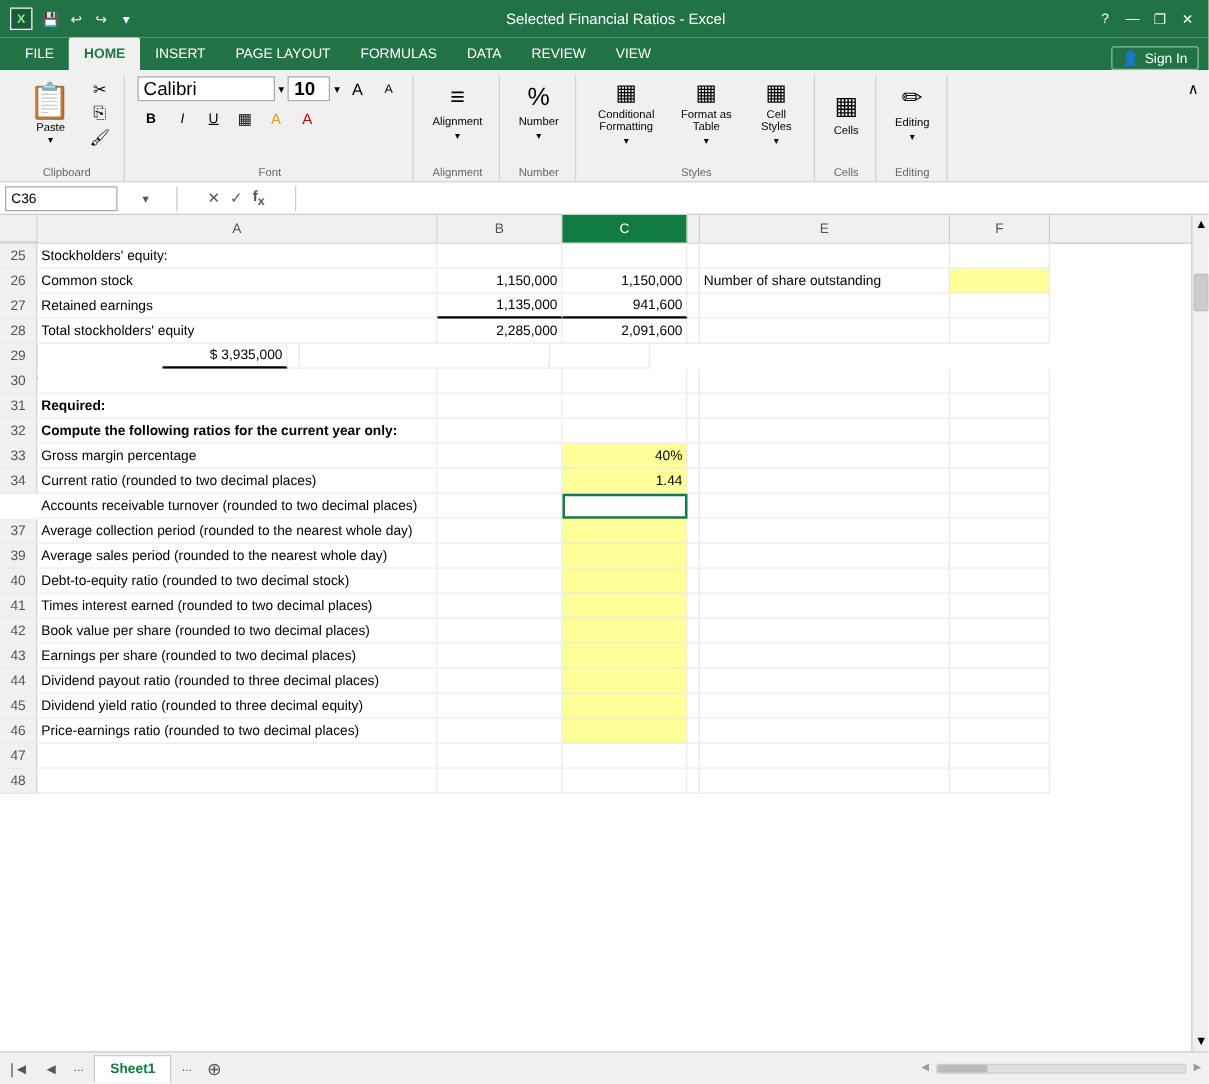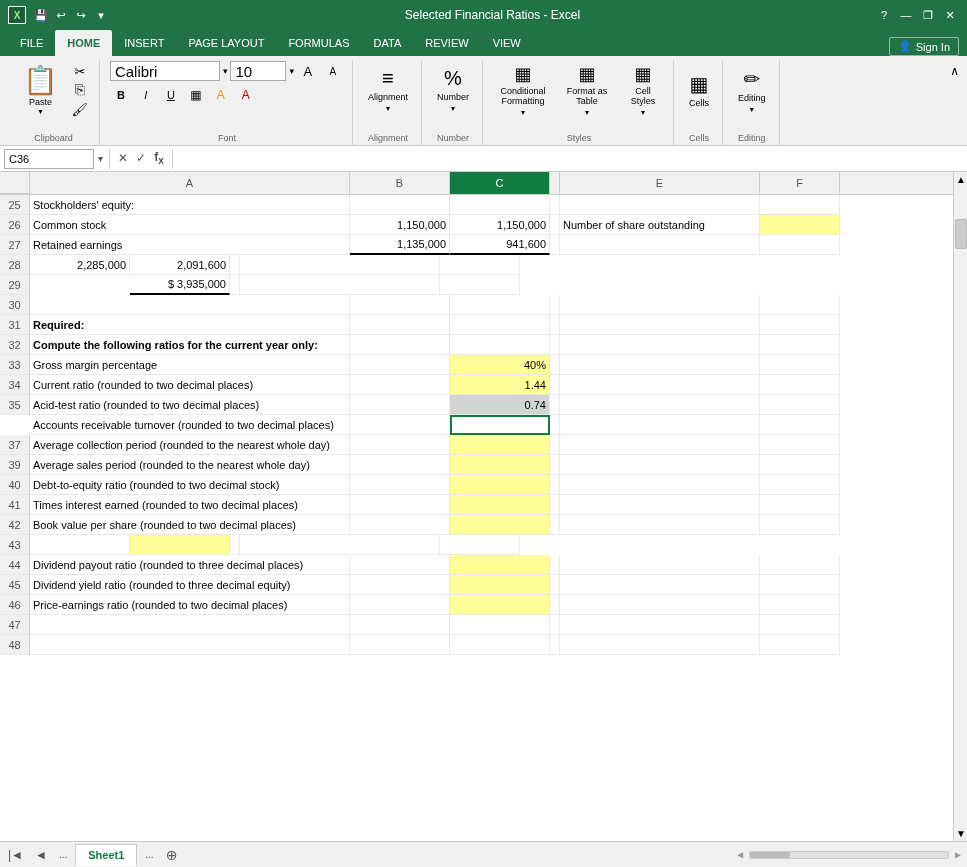--- a/index.html
+++ b/index.html
@@ -84,29 +84,29 @@
 
     .clipboard-group { min-width: 70px; }
     .clipboard-right { display: flex; flex-direction: column; gap: 1px; margin-top: 2px; }
 
     
     .font-controls { display: flex; flex-direction: column; gap: 2px; }
     .font-row1 { display: flex; align-items: center; gap: 3px; }
     .font-row2 { display: flex; align-items: center; gap: 3px; }
     .font-box { border: 1px solid #aaa; background: white; padding: 1px 4px; font-size: 15px; height: 20px; display: flex; align-items: center; cursor: pointer; }
     .font-name-box { width: 110px; }
-    .font-size-box { width: 56px; }
+    .font-size-box { width: 34px; font-weight: bold; }
     .bold { font-weight: bold; }
     .italic { font-style: italic; }
     .underline { text-decoration: underline; }
 
     
     .formula-bar {
       display: flex; align-items: center; height: 26px; border-bottom: 1px solid #ccc;
-      background: white; padding: 0 4px; gap: 4px;
+      background: white; padding: 0 4px; gap: 20px;
     }
     .name-box {
       width: 90px; border: 1px solid #aaa; height: 20px; padding: 0 4px;
       font-size: 11px; display: flex; align-items: center; background: white;
     }
     .name-box-arrow { font-size: 10px; color: #555; cursor: pointer; }
     .formula-divider { width: 1px; background: #ccc; height: 20px; margin: 0 2px; }
     .formula-icons { display: flex; gap: 4px; align-items: center; }
     .formula-icon { font-size: 12px; cursor: pointer; color: #555; padding: 0 2px; }
     .formula-input { flex: 1; border: none; outline: none; font-size: 12px; }
@@ -374,20 +374,21 @@
           <div class="row-num">27</div>
           <div class="cell col-a">   Retained earnings</div>
           <div class="cell col-b right" style="border-bottom: 2px solid rgb(0, 0, 0);">1,135,000</div>
           <div class="cell col-c right" style="border-bottom: 2px solid rgb(0, 0, 0);">941,600</div>
           <div class="cell" style="width: 10px; min-width: 10px;"></div>
           <div class="cell col-e"></div>
           <div class="cell col-f"></div>
         </div>
         <div class="sheet-row">
           <div class="row-num">28</div>
+          <div class="cell col-a">Total stockholders' equity</div>
           <div class="cell col-b right">2,285,000</div>
           <div class="cell col-c right">2,091,600</div>
           <div class="cell" style="width: 10px; min-width: 10px;"></div>
           <div class="cell col-e"></div>
           <div class="cell col-f"></div>
         </div>
         <div class="sheet-row">
           <div class="row-num">29</div>
           <div class="cell col-b right" style="border-bottom: 2px solid rgb(0, 0, 0); margin-top: 27px;">$    4,685,000</div>
           <div class="cell col-c right" style="border-bottom: 2px solid rgb(0, 0, 0);">$  3,935,000</div>
@@ -434,29 +435,20 @@
         <div class="sheet-row">
           <div class="row-num">34</div>
           <div class="cell col-a">Current ratio (rounded to two decimal places)</div>
           <div class="cell col-b right"></div>
           <div class="cell col-c right yellow-bg">1.44</div>
           <div class="cell" style="width: 10px; min-width: 10px;"></div>
           <div class="cell col-e"></div>
           <div class="cell col-f"></div>
         </div>
         <div class="sheet-row">
-          <div class="row-num">35</div>
-          <div class="cell col-a">Acid-test ratio (rounded to two decimal places)</div>
-          <div class="cell col-b right"></div>
-          <div class="cell col-c right gray-bg">0.74</div>
-          <div class="cell" style="width: 10px; min-width: 10px;"></div>
-          <div class="cell col-e"></div>
-          <div class="cell col-f"></div>
-        </div>
-        <div class="sheet-row">
           <div class="row-num selected">36</div>
           <div class="cell col-a">Accounts receivable turnover (rounded to two decimal places)</div>
           <div class="cell col-b right"></div>
           <div class="cell col-c right active-cell"></div>
           <div class="cell" style="width: 10px; min-width: 10px;"></div>
           <div class="cell col-e"></div>
           <div class="cell col-f"></div>
         </div>
         <div class="sheet-row">
           <div class="row-num">37</div>
@@ -498,20 +490,21 @@
           <div class="row-num">42</div>
           <div class="cell col-a">Book value per share (rounded to two decimal places)</div>
           <div class="cell col-b right"></div>
           <div class="cell col-c right yellow-bg"></div>
           <div class="cell" style="width: 10px; min-width: 10px;"></div>
           <div class="cell col-e"></div>
           <div class="cell col-f"></div>
         </div>
         <div class="sheet-row">
           <div class="row-num">43</div>
+          <div class="cell col-a">Earnings per share (rounded to two decimal places)</div>
           <div class="cell col-b right"></div>
           <div class="cell col-c right yellow-bg"></div>
           <div class="cell" style="width: 10px; min-width: 10px;"></div>
           <div class="cell col-e"></div>
           <div class="cell col-f"></div>
         </div>
         <div class="sheet-row">
           <div class="row-num">44</div>
           <div class="cell col-a">Dividend payout ratio (rounded to three decimal places)</div>
           <div class="cell col-b right"></div>

